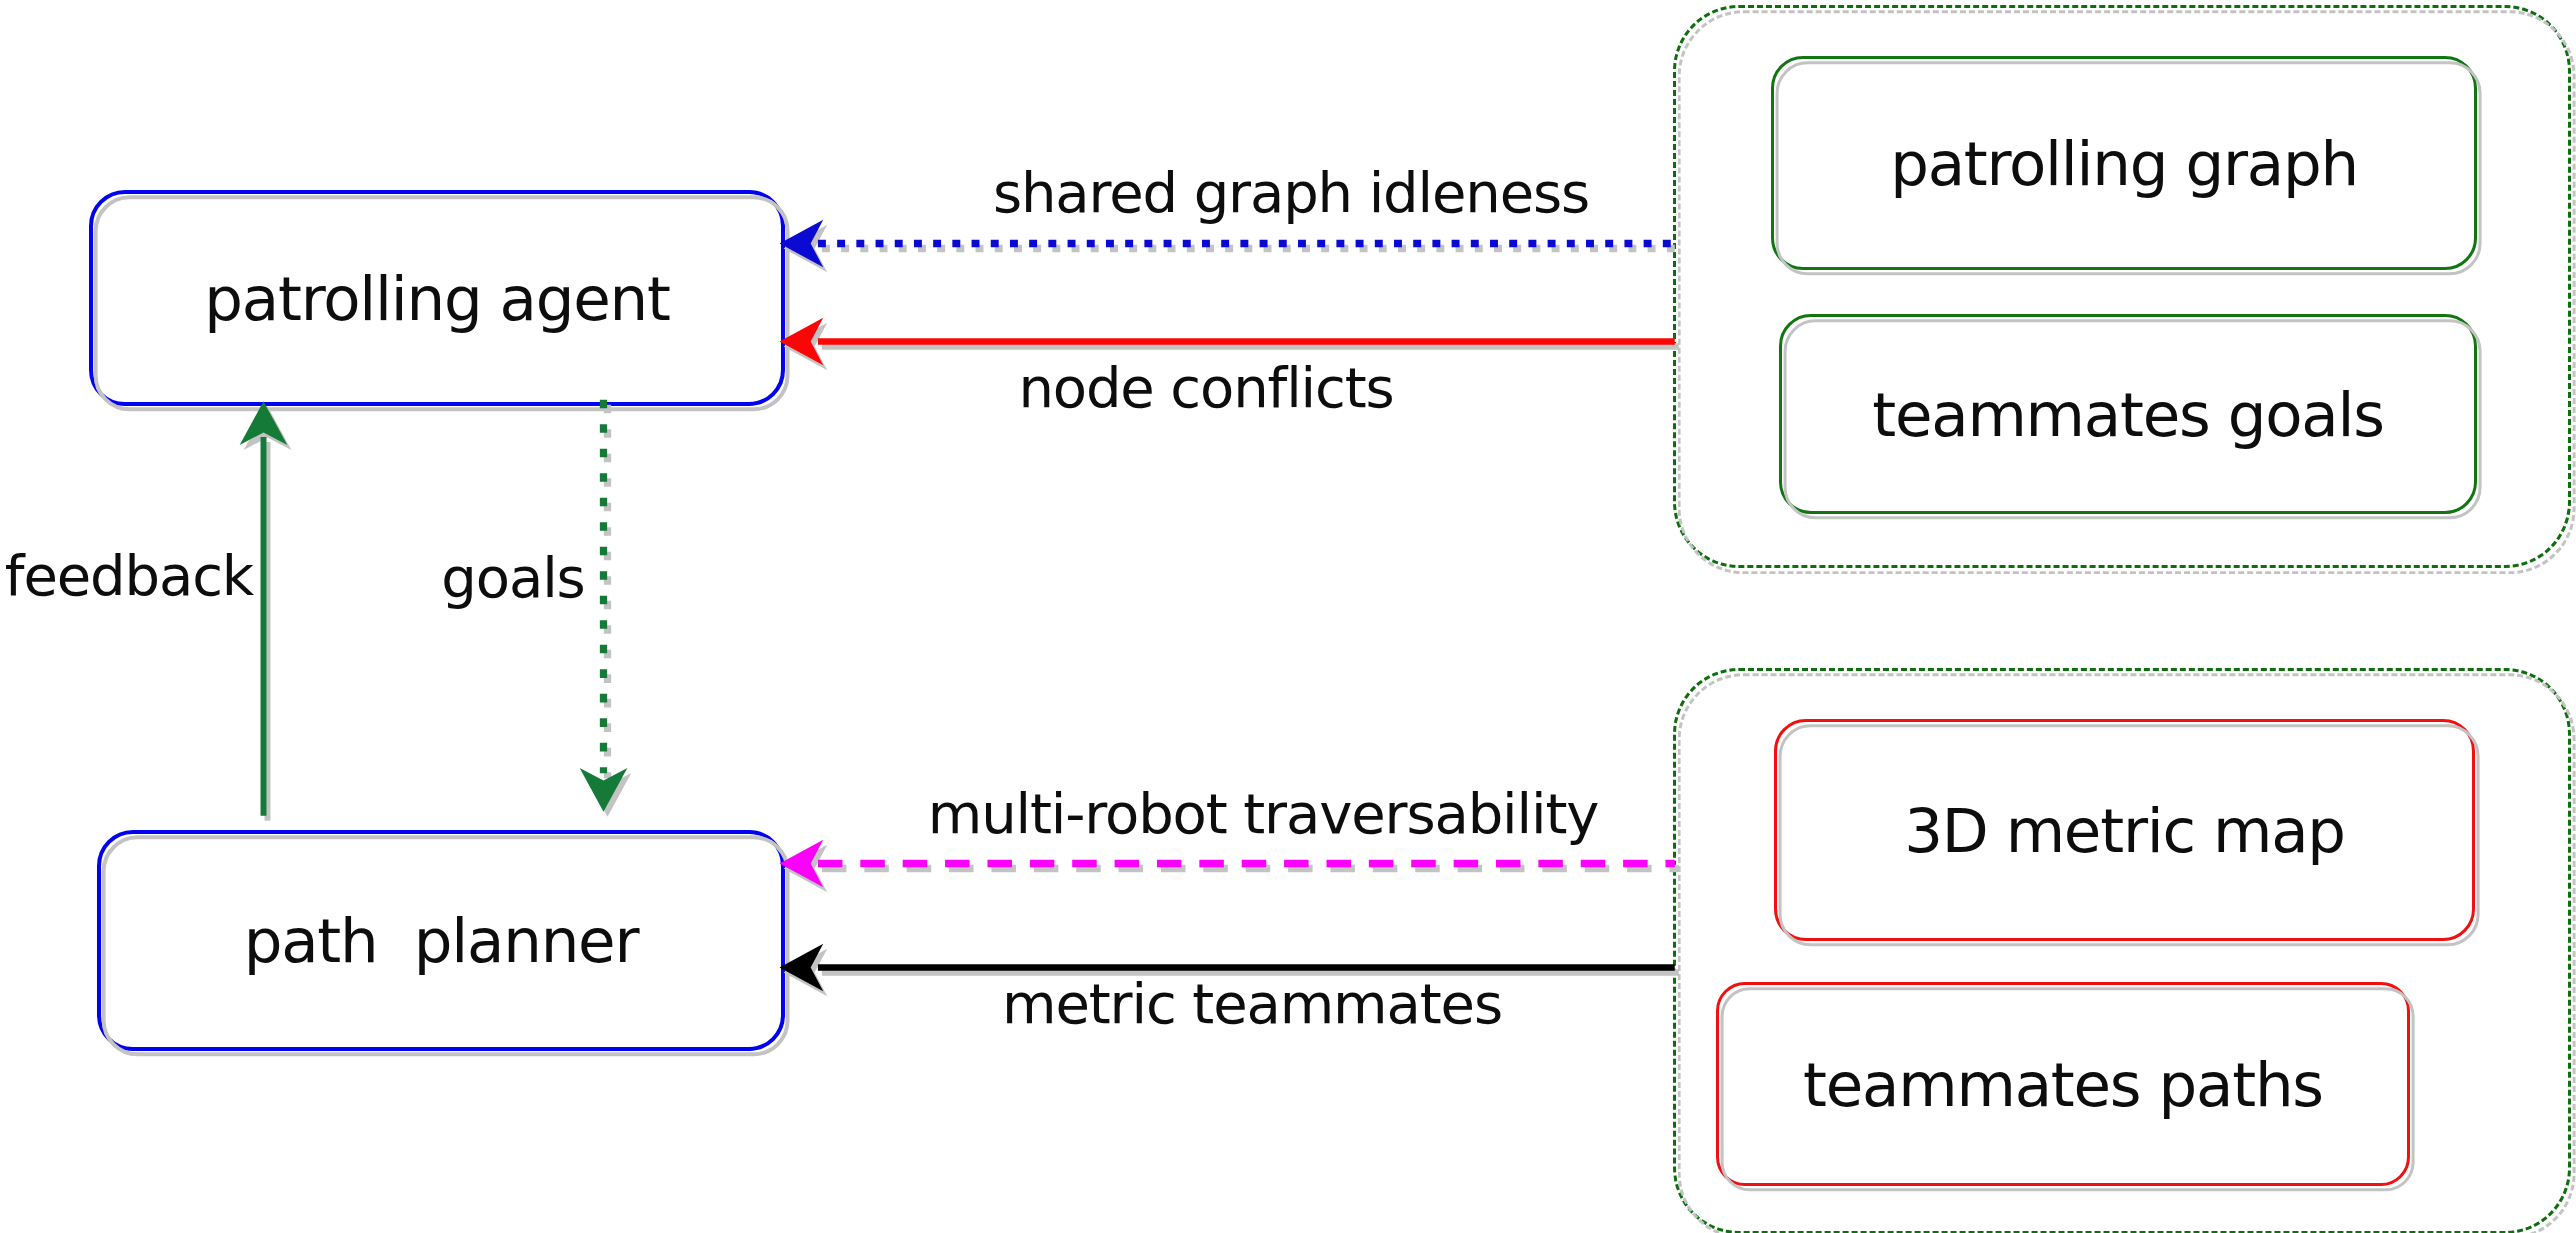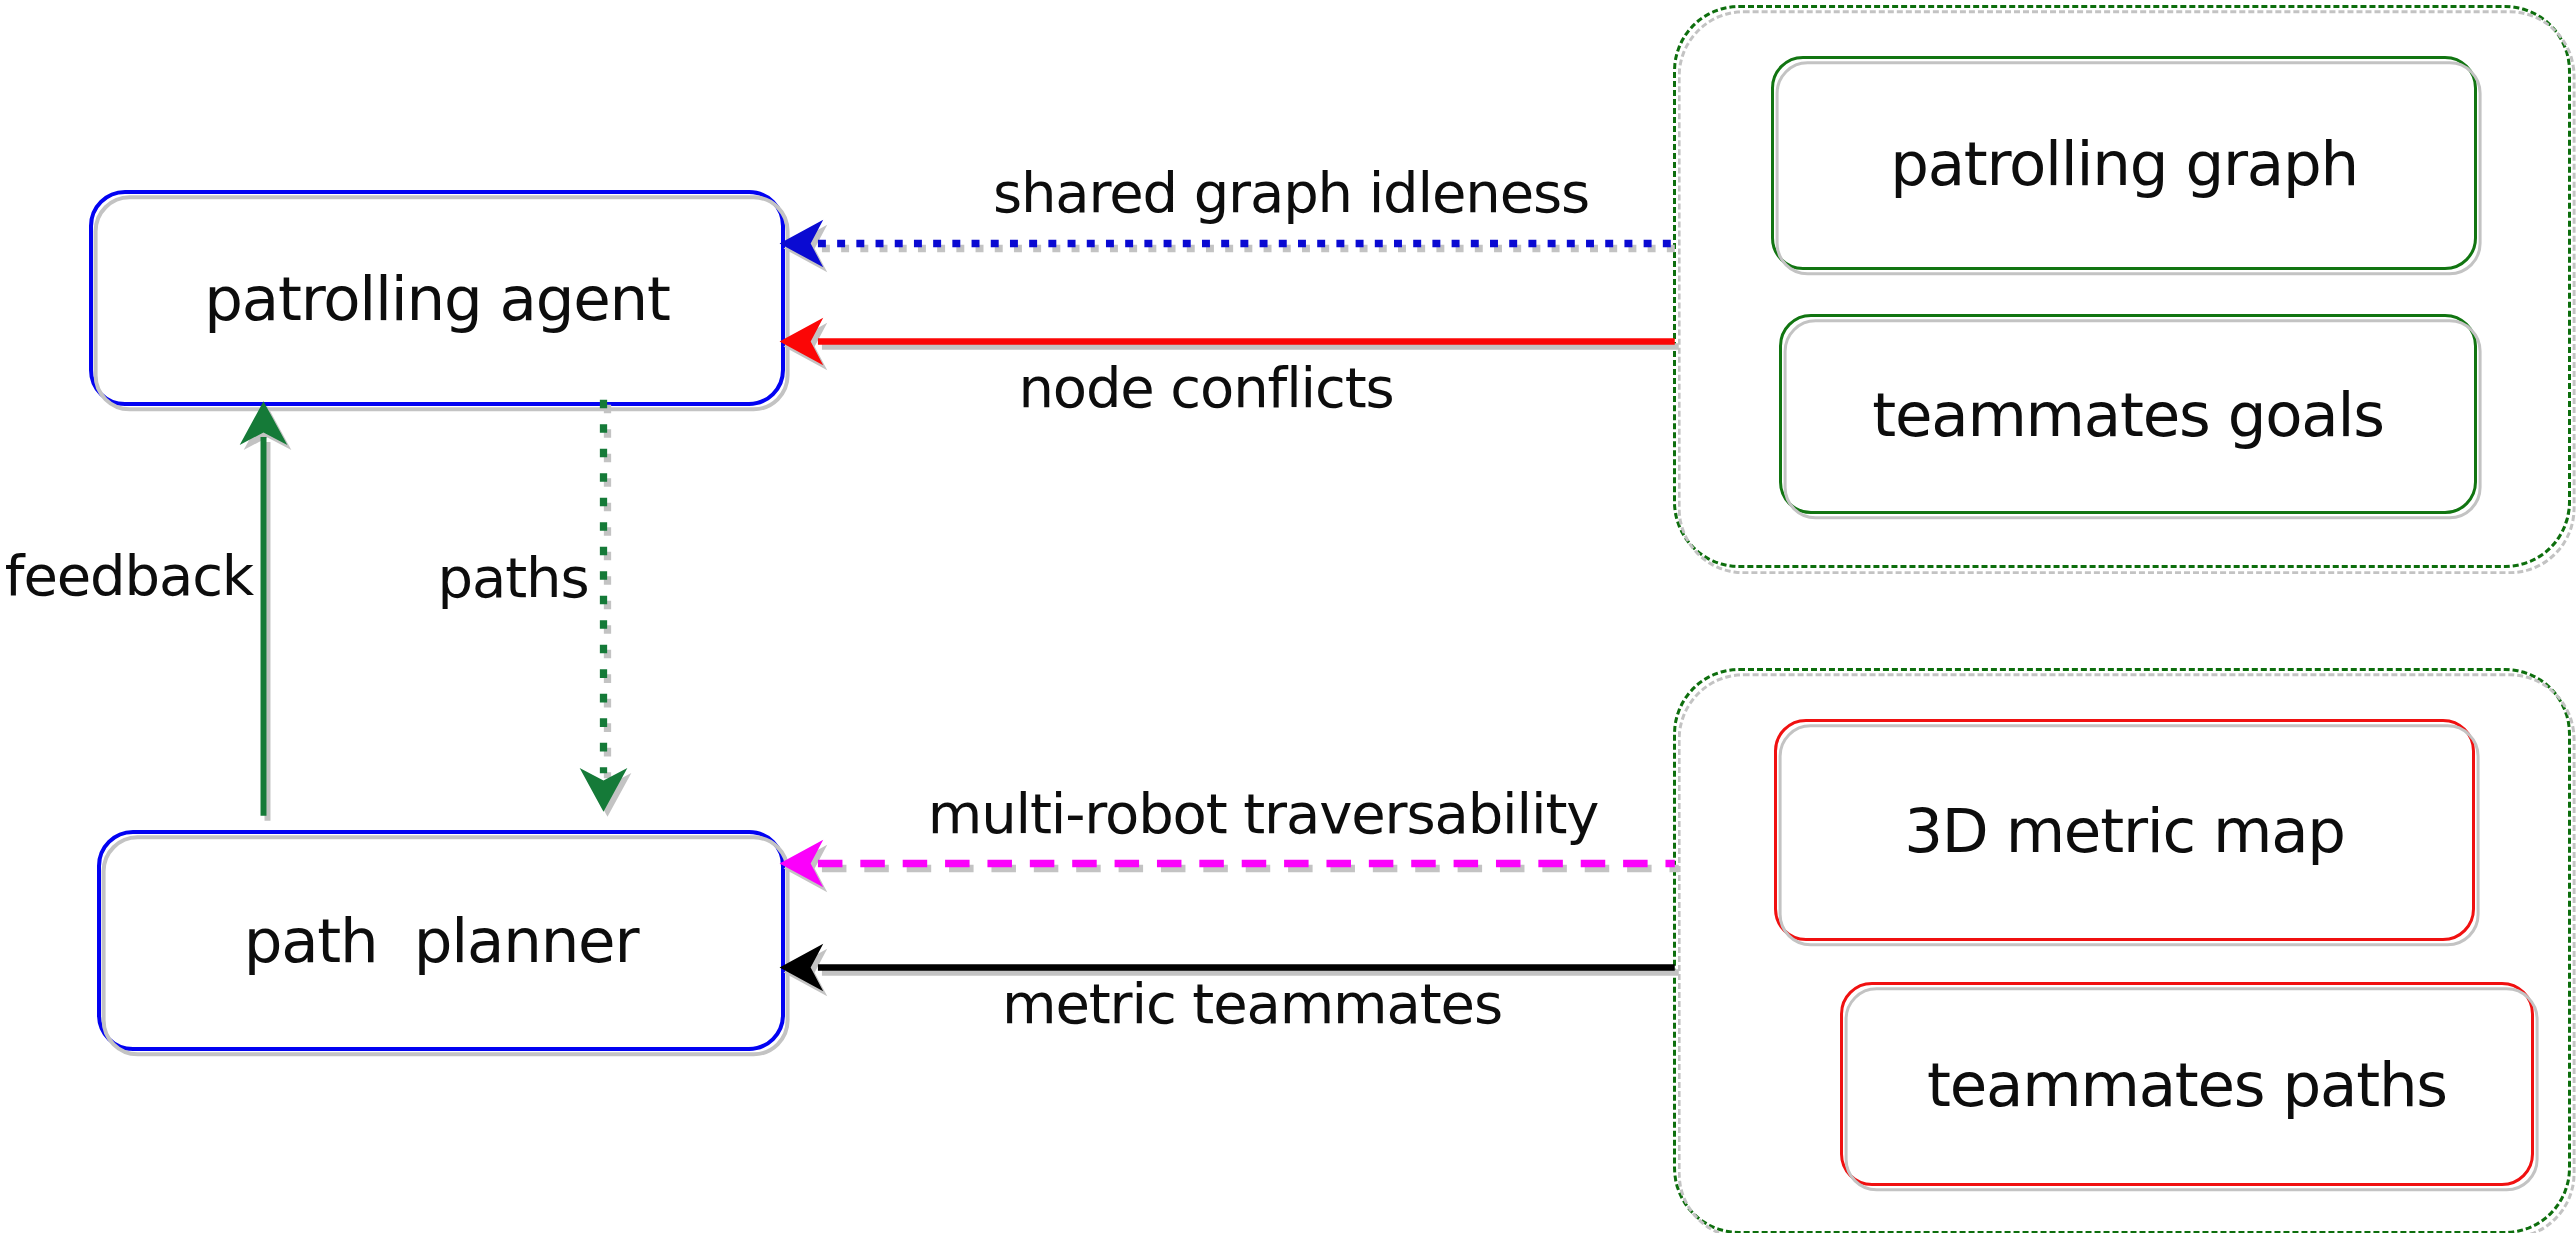--- a/index.html
+++ b/index.html
@@ -93,21 +93,21 @@
   </div>
 
   <div class="node" style="--bc:var(--green-border);--bw:3.3px;--br:32px;left:1771px;top:56px;width:700px;height:208px;">
     <span class="lbl">patrolling graph</span>
   </div>
 
   <div class="node" style="--bc:var(--red-border);--bw:3.3px;--br:32px;left:1774px;top:719px;width:695px;height:216px;">
     <span class="lbl">3D metric map</span>
   </div>
 
-  <div class="node" style="--bc:var(--red-border);--bw:3.3px;--br:32px;left:1840px;top:982px;width:688px;height:198px;">
+  <div class="node" style="--bc:var(--red-border);--bw:3.3px;--br:32px;left:1716px;top:982px;width:688px;height:198px;border-radius:29px;">
     <span class="lbl">teammates paths</span>
   </div>
 
   <svg class="edge c-blue s-dot" style="left:761px;top:197px;" width="927" height="93" viewBox="0 0 1400 140">
     <line x1="86" y1="70" x2="1380" y2="70"></line>
     <path d="M28 70 L94 34 L75 70 L94 106 Z"></path>
   </svg>
 
   <svg class="edge c-red s-solid" style="left:761px;top:295px;" width="927" height="93" viewBox="0 0 1400 140">
     <line x1="86" y1="70" x2="1380" y2="70"></line>
@@ -133,20 +133,20 @@
     <line x1="70" y1="4" x2="70" y2="568"></line>
     <path d="M70 626 L34 560 L70 579 L106 560 Z"></path>
   </svg>
 
   <div class="edge-label" style="left:1291px;top:192px;">shared graph idleness</div>
 
   <div class="edge-label" style="left:1206px;top:387px;">node conflicts</div>
 
   <div class="edge-label" style="left:129px;top:575px;">feedback</div>
 
-  <div class="edge-label" style="left:513px;top:577px;">paths</div>
+  <div class="edge-label" style="left:513px;top:577px;">goals</div>
 
   <div class="edge-label" style="left:1263px;top:813px;text-align:right;">multi-robot traversability</div>
 
   <div class="edge-label" style="left:1252px;top:1003px;">metric teammates</div>
 
 </div>
 
 
 </body></html>

